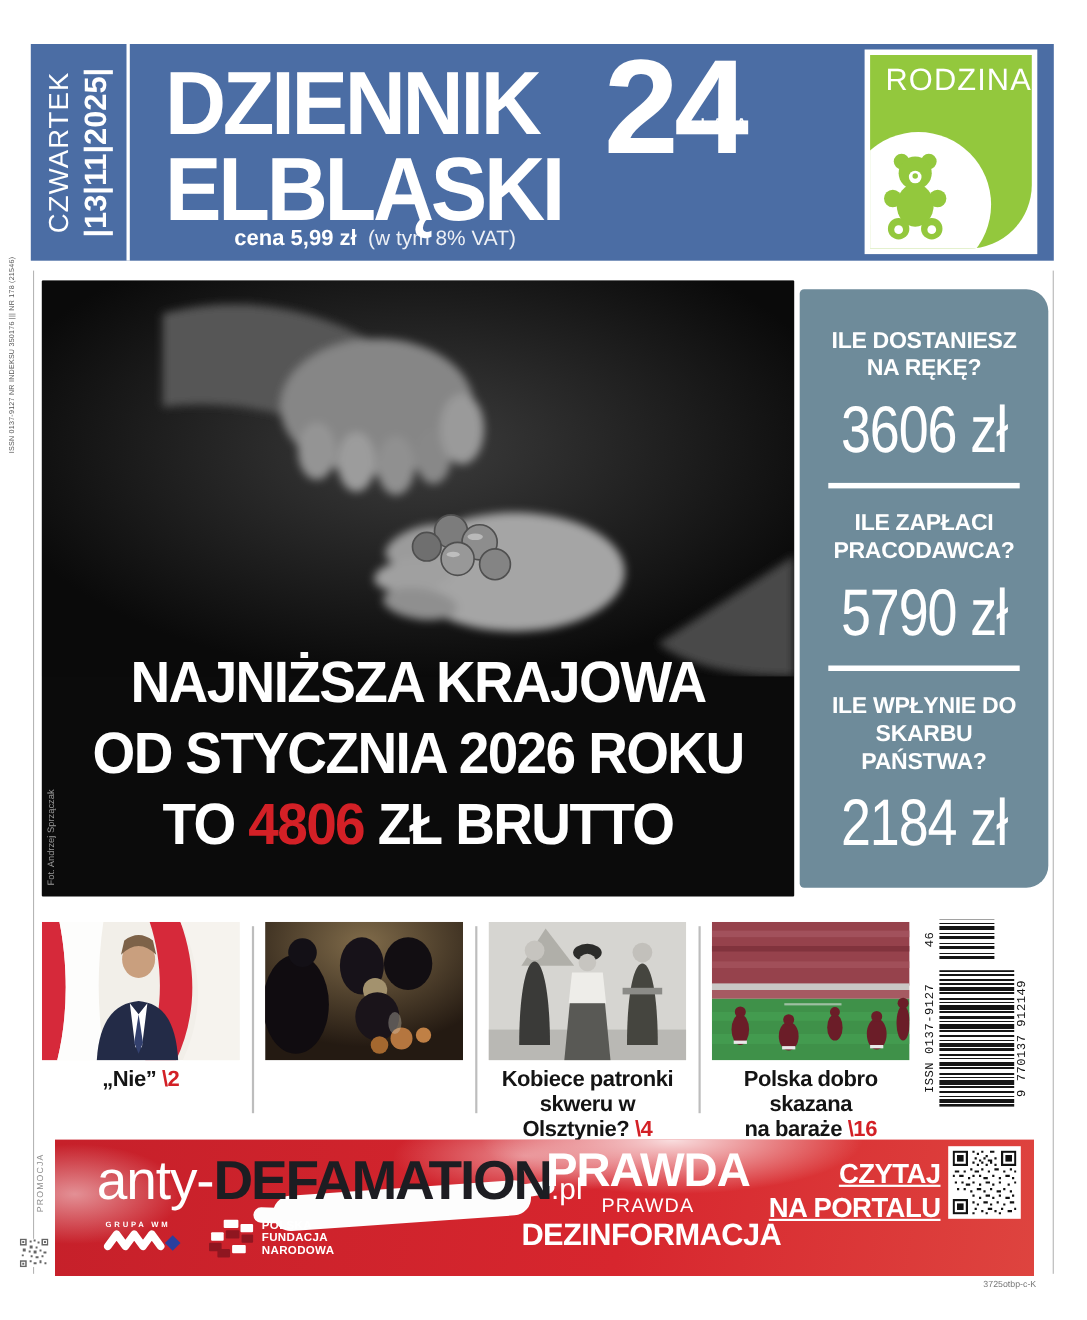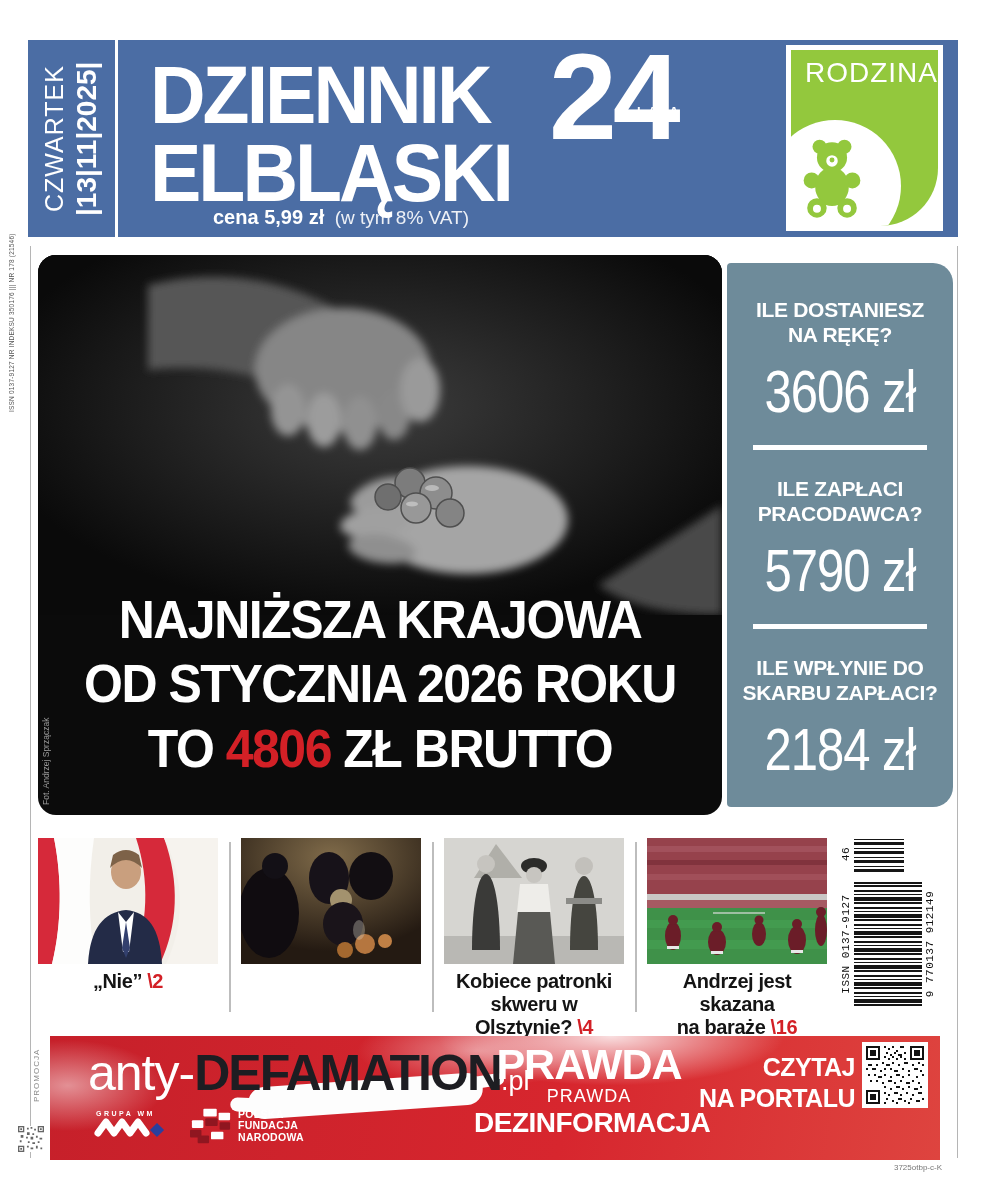--- a/index.html
+++ b/index.html
@@ -29,21 +29,21 @@
   #priceLine .p2 { font-size: 19px; font-weight: 400; opacity: .9; margin-left: 6px; }
 
   
   #rodzina { left: 786px; top: 45px; width: 157px; height: 186px; background: #fff; padding: 5px; }
   #rodzinaInner { position: relative; width: 100%; height: 100%; background: #93c83d; border-bottom-right-radius: 58px; overflow: hidden; }
   #rodzinaLabel { position: absolute; left: 0; right: 0; top: 7px; text-align: right; color: #fff; font-size: 28px; font-weight: 400; letter-spacing: 1px; }
   #rodzinaCircle { position: absolute; left: -22px; bottom: -26px; width: 132px; height: 132px; background: #fff; border-radius: 50%; }
   #bearSvg { position: absolute; left: 10px; bottom: 6px; width: 62px; height: 88px; }
 
   
-  #mainStory { left: 38px; top: 255px; width: 684px; height: 560px; background: #0b0b0b; border-radius: 18px; overflow: hidden; }
+  #mainStory { left: 38px; top: 255px; width: 684px; height: 560px; background: #0b0b0b; border-radius: 1px; overflow: hidden; }
   #leadPhoto { position: absolute; left: 0; top: 0; width: 684px; height: 360px; }
   #headline { position: absolute; left: 0; right: 0; top: 333px; text-align: center; color: #fff; font-weight: 700; font-size: 50px; line-height: 1.22; letter-spacing: -1.5px; transform: scaleY(1.06); transform-origin: center top; }
   #headline .hl { color: #d32026; }
   #photoCredit { position: absolute; left: 3px; bottom: 10px; height: 130px; font-size: 8.5px; color: #9a9a9a; }
 
   
   #panel { left: 727px; top: 263px; width: 226px; height: 544px; background: #6e8b9a; border-radius: 4px 20px 20px 4px; color: #fff; display: flex; flex-direction: column; justify-content: space-between; padding: 34px 12px 30px; text-align: center; }
   .panel-q { font-size: 21px; font-weight: 700; line-height: 1.2; letter-spacing: -0.3px; }
   .panel-amt { font-size: 49px; font-weight: 400; letter-spacing: -1px; margin-top: 16px; transform: scaleY(1.22); transform-origin: center; }
   .panel-div { height: 5px; background: #fff; width: 86%; margin: 0 auto; }
@@ -83,21 +83,21 @@
   #brush:before { content: ""; position: absolute; left: -18px; top: 10px; width: 40px; height: 14px; background: #fdfdfd; border-radius: 8px; transform: rotate(6deg); }
   #brush:after { content: ""; position: absolute; right: -22px; top: 4px; width: 46px; height: 12px; background: #fdfdfd; border-radius: 7px; transform: rotate(-5deg); }
   #wmLogo { position: absolute; left: 44px; top: 74px; z-index: 2; color: #fff; }
   #wmLogo .wm-t { font-size: 7px; letter-spacing: 2.5px; font-weight: 700; margin-left: 2px; }
   #pfnLogo { position: absolute; left: 140px; top: 72px; z-index: 2; display: flex; gap: 6px; align-items: center; color: #fff; }
   #pfnLogo .pfn-t { font-size: 10.5px; font-weight: 700; line-height: 1.08; letter-spacing: 0.3px; }
   #slogan { position: absolute; left: 424px; top: 6px; width: 230px; text-align: center; color: #fff; z-index: 2; }
   #slogan .s1 { font-size: 43px; font-weight: 700; line-height: 1.05; letter-spacing: -1px; }
   #slogan .s2 { font-size: 18px; font-weight: 400; letter-spacing: 1px; line-height: 1.1; }
   #slogan .s3 { font-size: 28px; font-weight: 700; letter-spacing: -0.5px; line-height: 1.15; }
-  #cta { position: absolute; left: 640px; top: 16px; width: 165px; text-align: right; color: #fff; font-weight: 700; font-size: 25px; line-height: 1.25; letter-spacing: -0.5px; z-index: 2; }
+  #cta { position: absolute; left: 640px; top: 16px; width: 165px; text-align: right; color: #fff; font-weight: 700; font-size: 25px; line-height: 1.25; letter-spacing: -0.5px; z-index: 2; text-decoration: underline; }
   #qr { position: absolute; left: 812px; top: 6px; width: 66px; height: 66px; background: #fff; padding: 4px; z-index: 2; }
   #qr svg { width: 100%; height: 100%; display: block; }
   #adUrl { position: absolute; right: 12px; top: 86px; width: 340px; text-align: right; color: #fff; font-size: 17px; z-index: 2; white-space: nowrap; }
   #adUrl .u1 { font-weight: 300; }
   #adUrl .u2 { font-weight: 700; }
 
   #promoStrip { left: 32px; top: 1040px; height: 62px; font-size: 8px; color: #8a8a8a; letter-spacing: 1px; }
   #miniQR { left: 18px; top: 1126px; width: 26px; height: 26px; }
   #editionCode { right: 46px; top: 1163px; font-size: 8px; color: #777; }
 </style>
@@ -199,21 +199,21 @@
       <div class="panel-q">ILE DOSTANIESZ NA RĘKĘ?</div>
       <div class="panel-amt">3606 zł</div>
     </div>
     <div class="panel-div"></div>
     <div>
       <div class="panel-q">ILE ZAPŁACI PRACODAWCA?</div>
       <div class="panel-amt">5790 zł</div>
     </div>
     <div class="panel-div"></div>
     <div>
-      <div class="panel-q">ILE WPŁYNIE DO SKARBU ZAPŁACI?</div>
+      <div class="panel-q">ILE WPŁYNIE DO SKARBU PAŃSTWA?</div>
       <div class="panel-amt">2184 zł</div>
     </div>
   </div>
 
   <div class="thumb" style="left:38px;">
     <svg viewBox="0 0 180 126" preserveAspectRatio="none">
       <rect width="180" height="126" fill="#f2efe9"></rect>
       <path d="M0 0h16c8 40 8 86-2 126H0z" fill="#d6293a"></path>
       <path d="M16 0h40c-6 42-6 84 2 126H14c10-40 10-86 2-126z" fill="#fdfdfc"></path>
       <path d="M98 0h28c16 44 14 88-4 126h-28c16-38 18-84 4-126z" fill="#d6293a"></path>
@@ -298,21 +298,21 @@
   <div class="col-div" style="left:635px;"></div>
 
   <div class="caption" style="left:38px;">
     <div><span>„Nie”</span> <span class="ref">\2</span></div>
   </div>
   <div class="caption" style="left:444px;">
     <div>Kobiece patronki</div>
     <div><span>skweru w Olsztynie?</span> <span class="ref">\4</span></div>
   </div>
   <div class="caption" style="left:647px;">
-    <div>Andrzej jest skazana</div>
+    <div>Polska dobro skazana</div>
     <div><span>na baraże</span> <span class="ref">\16</span></div>
   </div>
 
   <div class="abs" id="barcodeBox">
     <div id="barcodeInner">
       <div class="bc-main">
         <div class="bc-text">ISSN 0137-9127</div>
         <div class="bc-bars"></div>
         <div class="bc-text">9 770137 912149</div>
       </div>

